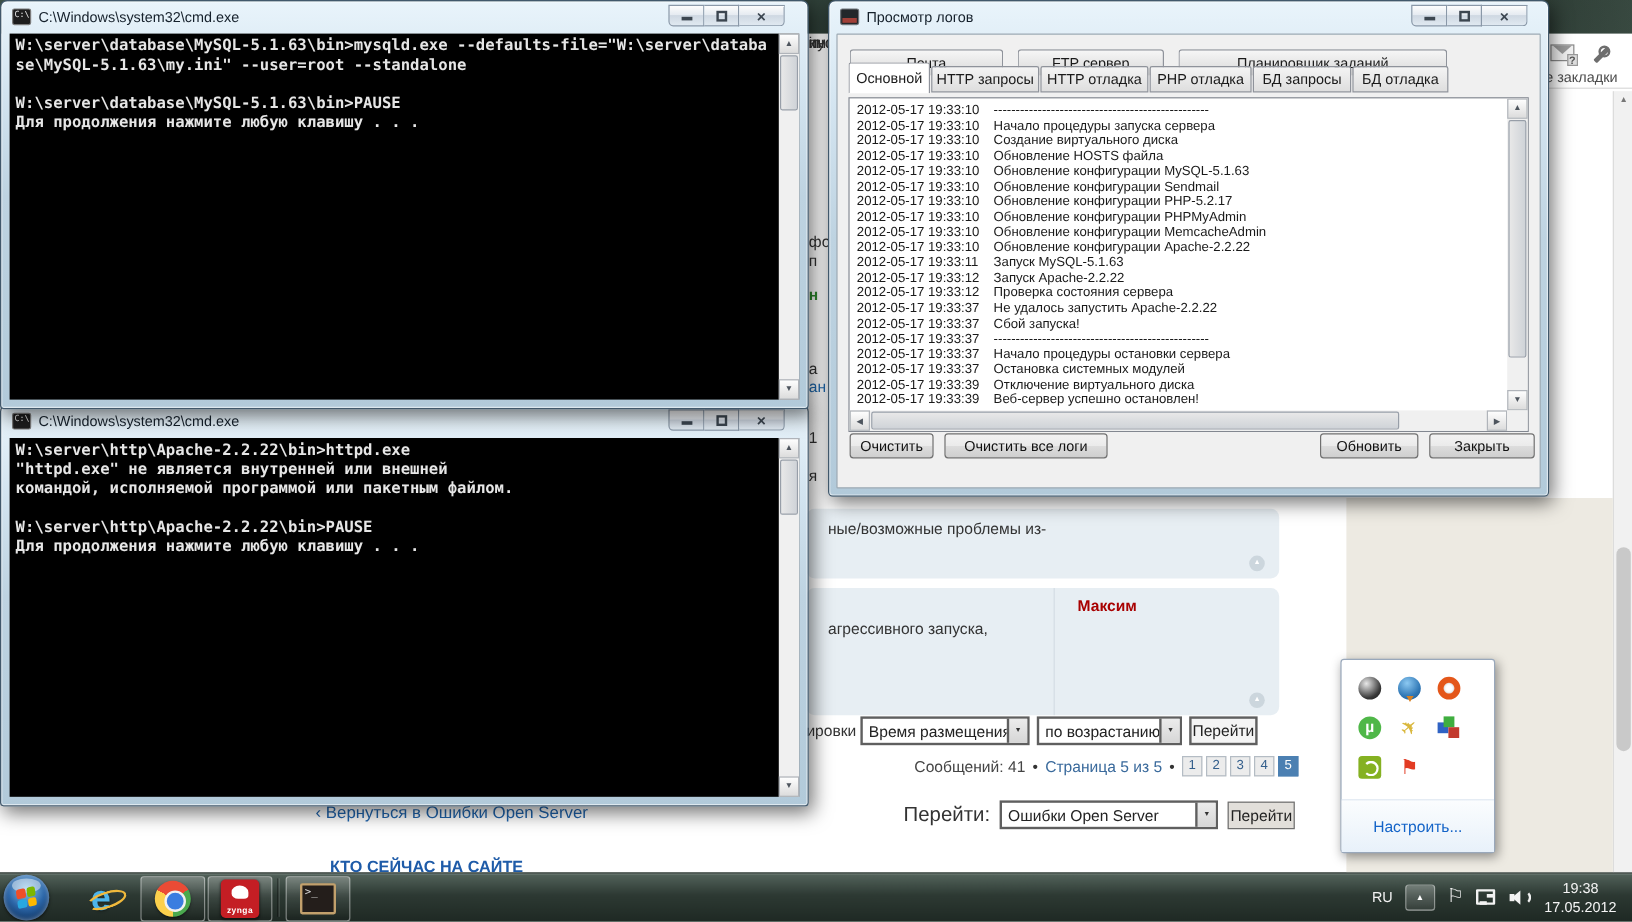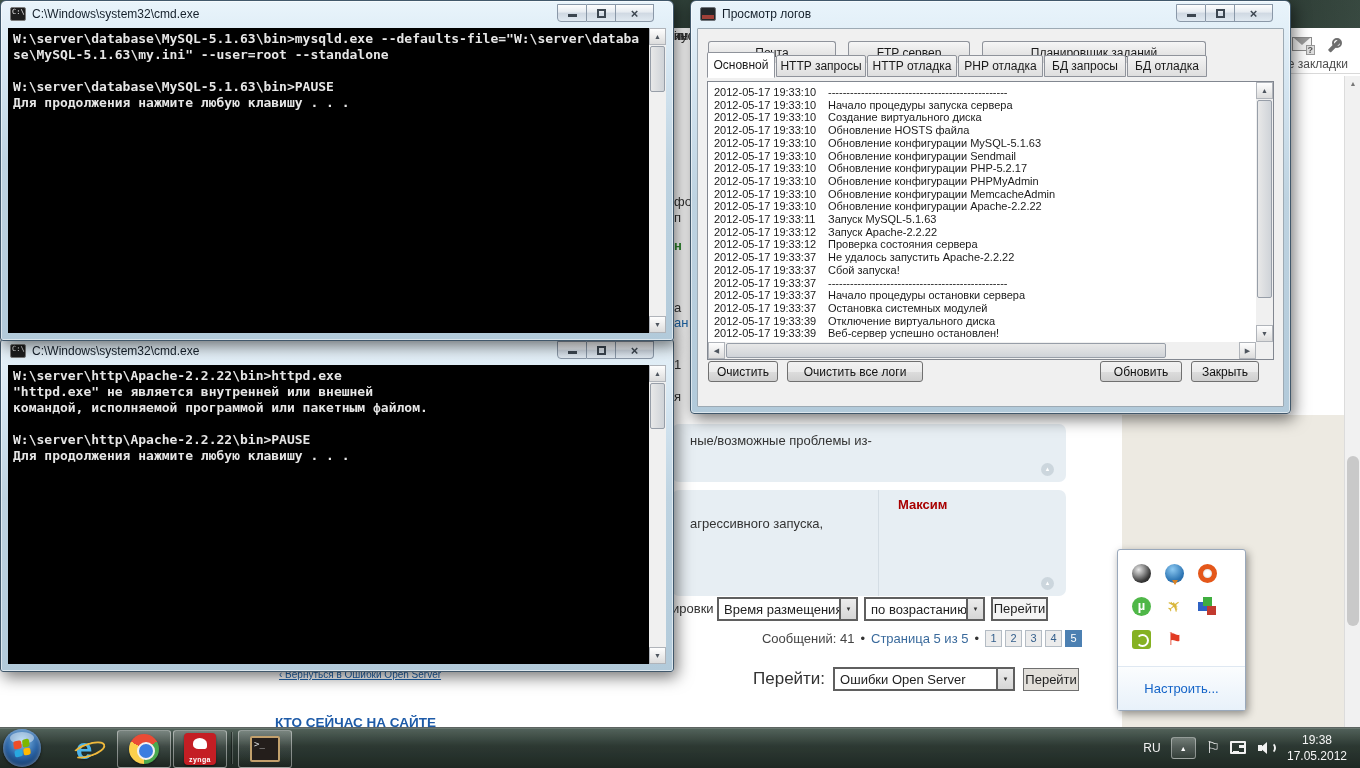--- a/index.html
+++ b/index.html
@@ -56,21 +56,21 @@
   .btn-go { left:991px; top:569px; width:57px; line-height:20px; }
 
   .pag-row { position:absolute; left:672px; top:602px; width:410px; display:flex; justify-content:flex-end; align-items:center; gap:6px; font-size:13px;padding-left:19px; }
   .pag-count { color:#444; }
   .pag-bullet { color:#333; }
   .pag-status { color:#3a6a9c; }
   .page-boxes { display:flex; gap:3px; }
   .page { width:17px; height:17px; background:#ececec; border:1px solid #b4bcc4; color:#345f8c; font-size:11px; text-align:center; line-height:15px; }
   .page:nth-of-type(5) { background:#4c80b2; border-color:#4c80b2; color:#fff; }
 
-  .back-link { position:absolute; left:279px; top:641px; font-size:10px; color:#1f64ad;text-decoration:underline; }
+  .back-link { position:absolute; left:263px; top:641px; font-size:14px; color:#1f64ad; }
   .jump-row { position:absolute; left:753px; top:639px; display:flex; align-items:center; gap:8px; }
   .jump-label { font-size:17px; color:#333; }
   .jump-select { position:relative; width:182px; height:24px; }
   .jump-btn { position:relative; width:56px; height:23px; background:#e2dfda; border:1px solid #6f6f6f; line-height:19px; }
   .who-link { position:absolute; left:275px; top:687px; font-size:13.5px; font-weight:bold; color:#1e5ba8; text-decoration:underline; }
 
   
   .aero-win {
     position:absolute;
     background:linear-gradient(180deg,#e9f4fb,#d3e4f0 22%,#bed3e1 48%,#b2cada);
@@ -119,21 +119,21 @@
   .lb-vscroll { position:absolute; top:0; right:0; bottom:17px; width:17px; background:#f0f0f0; display:flex; flex-direction:column; }
   .lb-vscroll .sb-thumb { flex:0 0 198px; }
   .lb-hscroll { position:absolute; left:0; right:17px; bottom:0; height:17px; background:#f0f0f0; display:flex; }
   .lb-hscroll .sb-btn { flex:0 0 17px; height:17px; }
   .lb-hthumb { flex:0 0 440px; margin:1px; background:linear-gradient(#e8e8e8,#cfd3d8); border:1px solid #979ea8; border-radius:2px; }
   .lb-corner { position:absolute; right:0; bottom:0; width:17px; height:17px; background:#f0f0f0; }
   .lv-btn { position:absolute; height:21px; background:linear-gradient(#f2f2f2,#ebebeb 50%,#dddddd 50%,#cfcfcf); border:1px solid #707070; border-radius:3px; font-size:12px; color:#111; font-family:inherit; }
   .b-clear { left:17px; top:360px; width:70px; }
   .b-clearall { left:96px; top:360px; width:136px; }
   .b-refresh { left:409px; top:360px; width:82px; }
-  .b-close { left:500px; top:360px; width:68px; }
+  .b-close { left:500px; top:360px; width:88px; }
 
   
   .tray-pop { position:absolute; left:1117px; top:549px; width:129px; height:162px; background:#fff; border:1px solid #99a8bb; border-radius:3px; box-shadow:2px 3px 9px rgba(0,0,0,.4); z-index:6; }
   .tp-grid { position:absolute; left:14px; top:14px; display:grid; grid-template-columns:repeat(3,33px); grid-auto-rows:33px; }
   .ti { width:19px; height:19px; position:relative; }
   .ti-sphere { border-radius:50%; background:radial-gradient(circle at 35% 30%, #e8e8e8, #9a9a9a 30%, #3a3a3a 65%, #111); }
   .ti-bird { border-radius:50%; background:radial-gradient(circle at 40% 28%, #8cc9f2, #2f77b5 62%, #1d5a94); }
   .ti-bird::after { content:""; position:absolute; left:7px; bottom:-2px; border-left:3px solid transparent; border-right:3px solid transparent; border-top:5px solid #d88225; }
   .ti-ring { border-radius:50%; border:5px solid #e4571a; background:#fff; box-shadow:inset 0 0 2px rgba(0,0,0,.3); }
   .ti-ut { border-radius:50%; background:#4fb748; color:#fff; font-weight:bold; font-size:13px; text-align:center; line-height:18px; }

